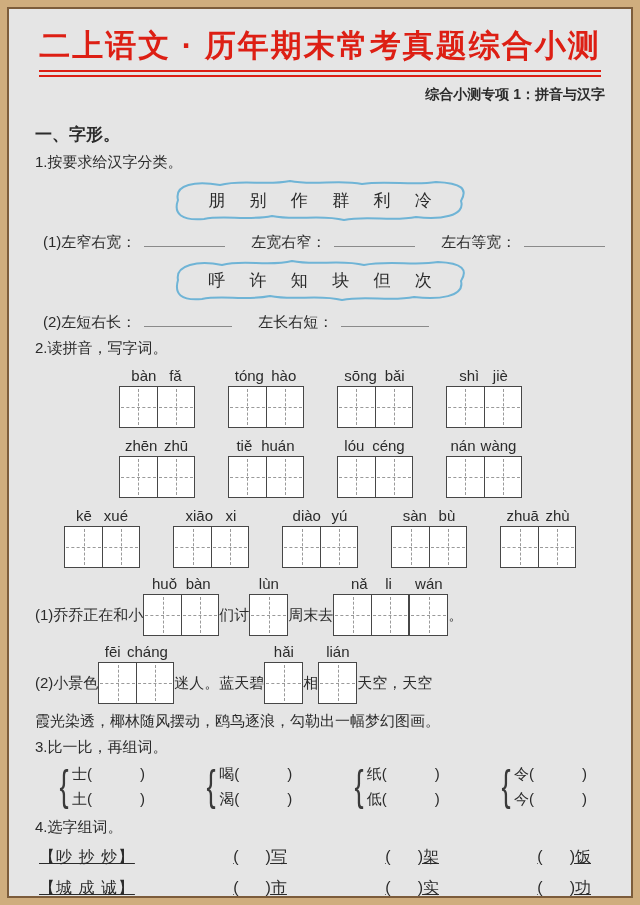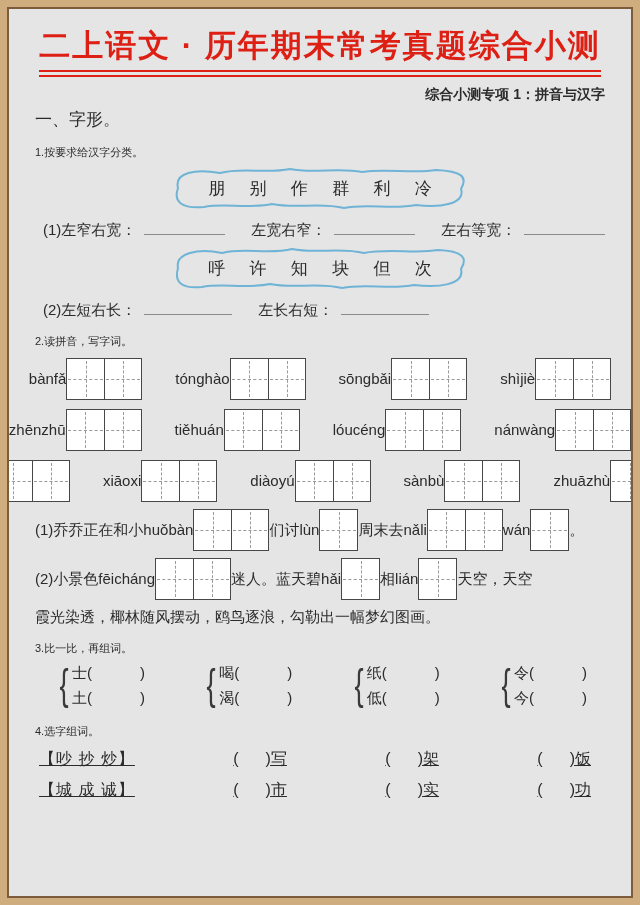--- a/index.html
+++ b/index.html
@@ -14,33 +14,33 @@
   }
   *{box-sizing:border-box;margin:0;padding:0;}
   body{font-family:"Liberation Sans","DejaVu Sans",sans-serif;color:var(--ink);}
   .frame{width:640px;height:905px;background:var(--tan);padding:7px;}
   .page{width:100%;height:100%;background:#e5e5e5;border:2px solid var(--brown);
         padding:16px 26px 8px 26px;overflow:hidden;}
   .title-wrap{text-align:center;}
   .title{display:inline-block;color:var(--accent);font-weight:bold;font-size:31px;
          letter-spacing:2px;border-bottom:7px double var(--accent);padding-bottom:3px;}
   .subtitle{text-align:right;font-size:14px;font-weight:bold;margin-top:9px;}
-  .sec-heading{font-size:17px;font-weight:normal;margin-top:4px;}
-  .q-label{font-size:11px;margin-top:14px;}
+  .sec-heading{font-size:17px;font-weight:bold;margin-top:19px;}
+  .q-label{font-size:15px;margin-top:7px;}
   .oval{position:relative;width:316px;height:48px;margin:4px auto 0 auto;
         display:flex;align-items:center;justify-content:space-around;padding:0 34px;}
   .oval svg{position:absolute;inset:0;width:100%;height:100%;}
   .oval .ch{font-size:17px;position:relative;z-index:1;}
   .blank-row{display:flex;align-items:baseline;font-size:15px;margin:9px 0 0 8px;gap:0;}
   .blank-row .lbl{white-space:nowrap;}
   .blank{display:inline-block;width:88px;border-bottom:1px solid var(--blank);
          height:14px;margin:0 26px 0 8px;}
   .blank:last-child{margin-right:0;}
   .py-row{display:flex;justify-content:center;gap:33px;margin-top:9px;}
-  .py-group{display:flex;flex-direction:row;align-items:center;}
+  .py-group{display:flex;flex-direction:column;align-items:center;}
   .py-label{display:flex;width:100%;justify-content:space-evenly;font-size:15px;
             margin-bottom:2px;white-space:nowrap;}
   .tian-box{display:flex;border:1.5px solid var(--boxline);background:#fff;}
   .cell{width:37px;height:40px;position:relative;}
   .cell + .cell{border-left:1.5px solid var(--boxline);}
   .cell::before{content:'';position:absolute;left:50%;top:2px;bottom:2px;
                 border-left:1px dashed var(--dash);}
   .cell::after{content:'';position:absolute;top:50%;left:1px;right:1px;
                border-top:1px dashed var(--dash);}
   .sentence{display:flex;align-items:flex-end;margin-top:7px;font-size:15px;}

